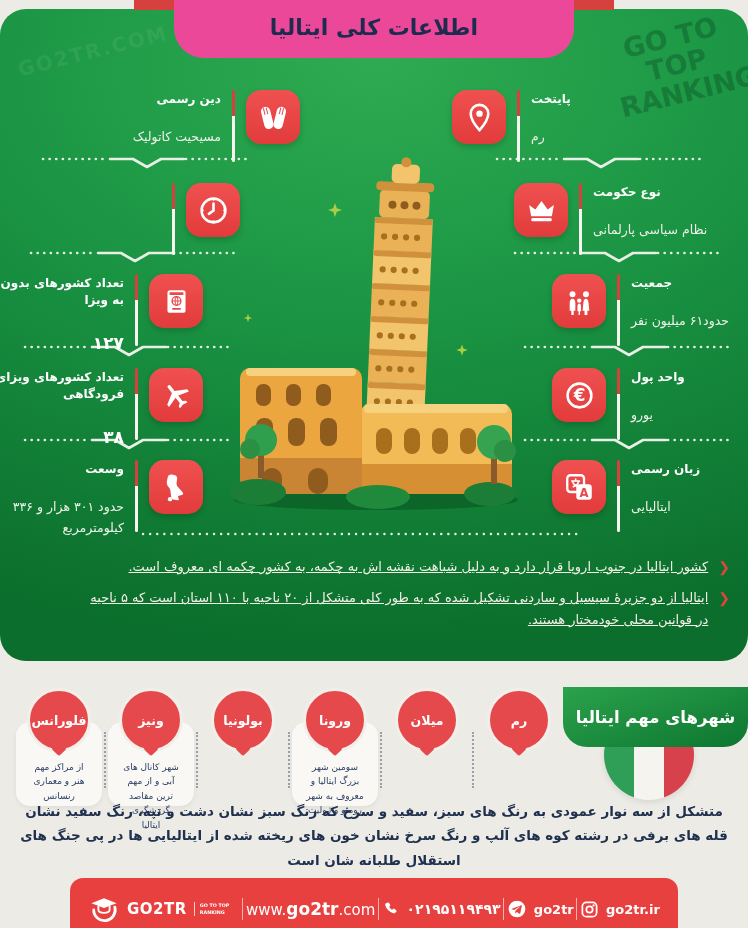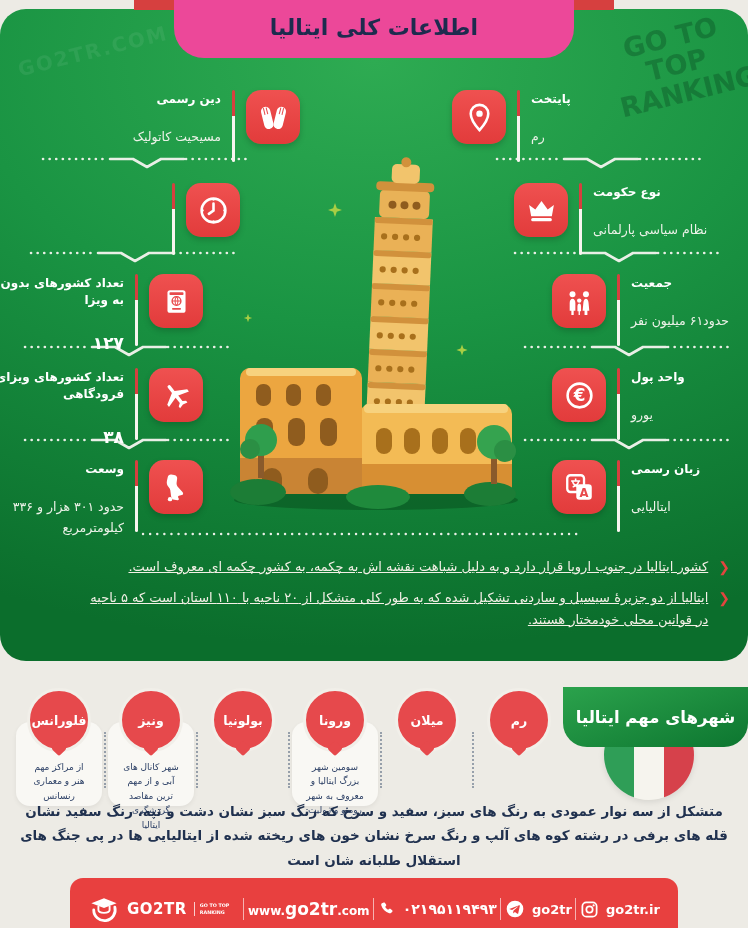--- a/index.html
+++ b/index.html
@@ -78,21 +78,21 @@
     font-size:13.5px; font-weight:700; color:#20314f; line-height:1.8; }
 
   
   .footer { position:absolute; left:70px; right:70px; top:878px; height:62px; background:#e8403f; border-radius:13px;
     display:flex; align-items:center; justify-content:space-between; padding:0 18px; z-index:5; }
   .fgroup { display:flex; align-items:center; gap:7px; color:#fff; }
   .brand-name { font-weight:800; font-size:15px; letter-spacing:.5px; }
   .tagline { font-size:4.8px; font-weight:700; width:46px; line-height:1.5; border-left:1px solid rgba(255,255,255,.75);
     padding-left:5px; text-transform:uppercase; }
   .url { display:flex; align-items:baseline; color:#fff; }
-  .url .www,.url .tld { font-size:12px; font-weight:700; }
+  .url .www,.url .tld { font-size:15px; font-weight:400; }
   .url .main { font-size:17px; font-weight:800; }
   .phone-num { font-size:14px; font-weight:700; direction:ltr; }
   .soc-label { font-size:13px; font-weight:600; }
   .fdiv { width:1px; height:22px; background:rgba(255,255,255,.6); }
 </style>
 </head>
 <body>
 
 <div class="page">
 

